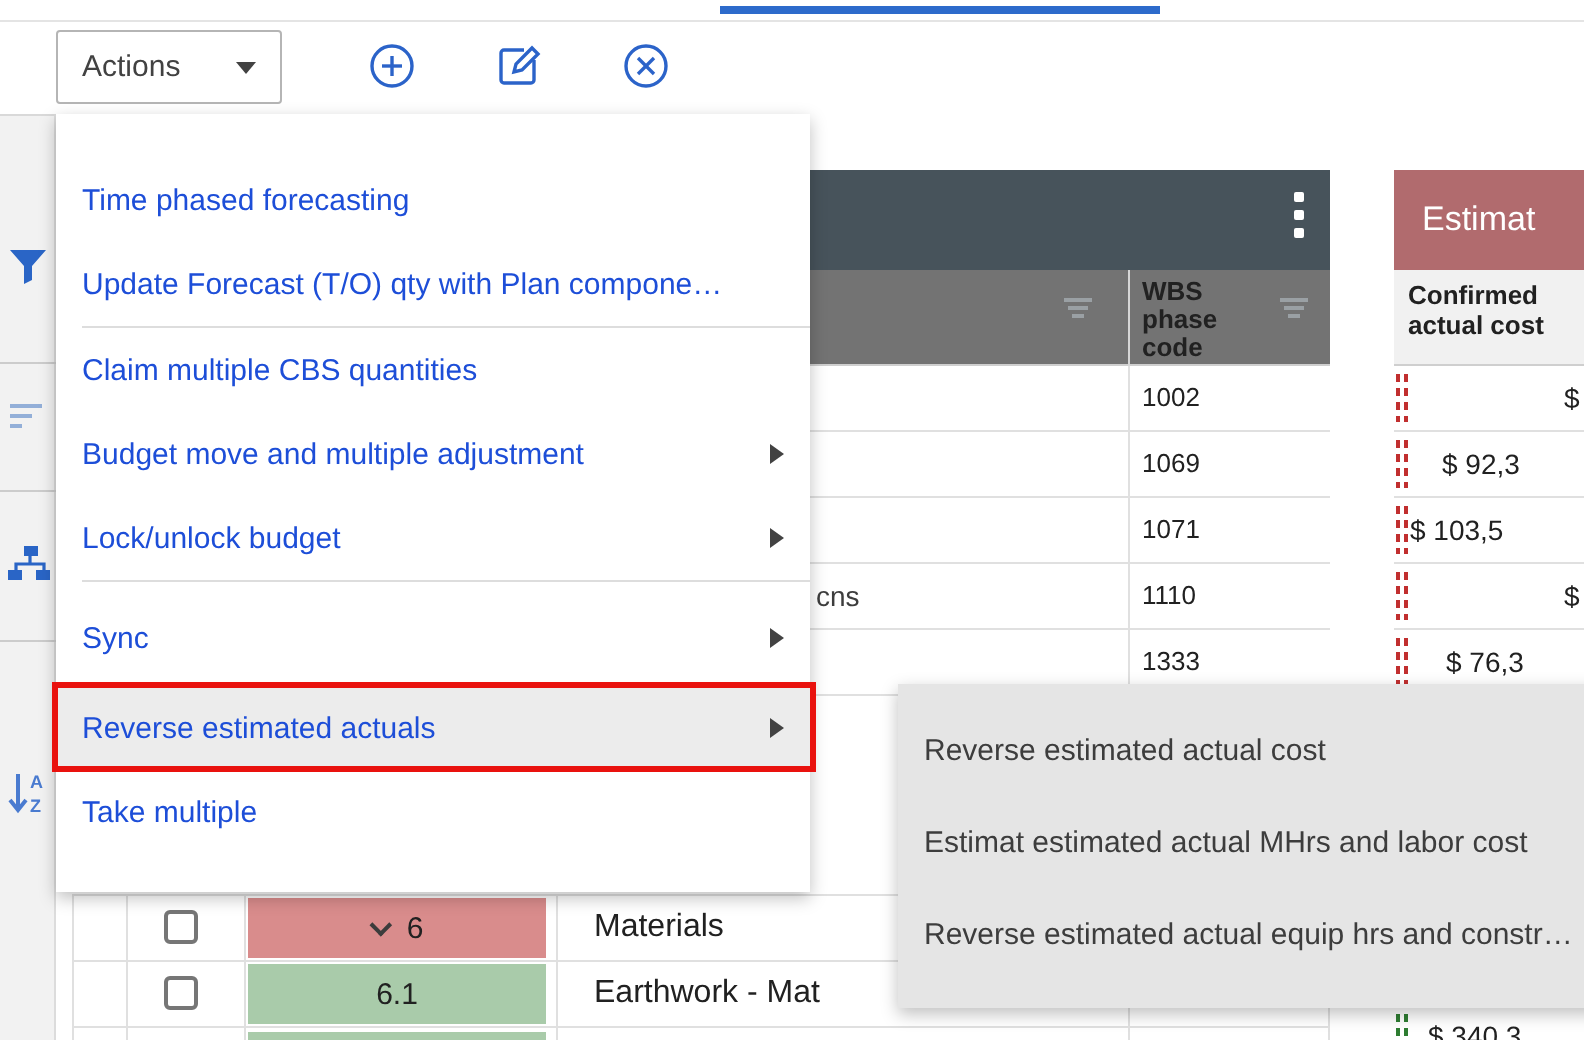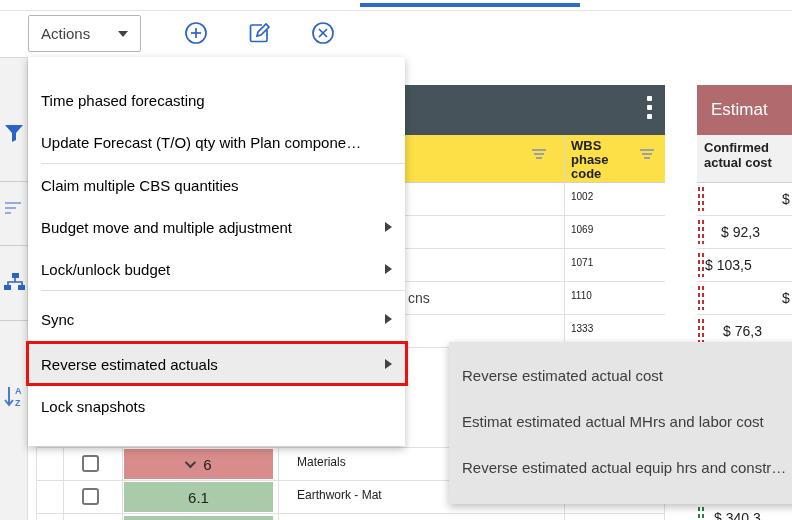--- a/index.html
+++ b/index.html
@@ -21,30 +21,30 @@
   
   .sidebar { left:0; top:57px; width:28px; height:463px; background:#f2f2f2;
              border-right:1px solid #dcdcdc; border-top:1px solid #d9d9d9; z-index:2; }
   .sb-sep { position:absolute; left:0; width:28px; height:1px; background:#cccccc; }
   .sb-icon { position:absolute; left:4px; cursor:pointer; }
 
   
   .dark-bar { left:404px; top:85px; width:261px; height:50px; background:#47535b; z-index:1; }
   .kebab { position:absolute; right:12px; top:11px; width:6px; cursor:pointer; }
   .kebab div { width:5px; height:5px; background:#fff; margin-bottom:4px; border-radius:1px; }
-  .colheads { left:404px; top:135px; width:261px; height:48px; background:#fde047;
+  .colheads { left:404px; top:135px; width:261px; height:48px; background:#737373;
               border-bottom:1px solid #cfcfcf; z-index:1; }
   .wbs-border { position:absolute; left:160px; top:0; width:1px; height:48px; background:#d6d6d6; }
   .wbs-head-txt { position:absolute; left:167px; top:4px; width:55px; font-size:13px;
                   font-weight:bold; line-height:14px; color:#212121; }
   .fil-icon { position:absolute; top:12px; cursor:pointer; }
   .rows-up { left:404px; top:183px; width:261px; z-index:1; }
   .row-up { position:relative; height:33px; border-bottom:1px solid #e0e0e0; background:#fff; }
   .row-up .vline { position:absolute; left:160px; top:0; width:1px; height:100%; background:#e0e0e0; }
-  .row-up .wbs { position:absolute; left:167px; top:8px; font-size:10px; }
+  .row-up .wbs { position:absolute; left:167px; top:8px; font-size:13px; }
   .row-up .descp { position:absolute; left:4px; top:8px; font-size:14px; color:#3d3d3d; }
 
   
   .est-head { left:697px; top:85px; width:95px; height:50px; background:#b16b6e; color:#fff;
               font-size:17px; font-weight:500; line-height:50px; padding-left:14px; z-index:1; }
   .est-colhead { left:697px; top:135px; width:95px; height:48px; background:#f1f1f1;
                  border-bottom:1px solid #cfcfcf; z-index:1; font-size:13px; font-weight:bold;
                  padding:5px 0 16px 7px; line-height:15px; }
   .cost-rows { left:697px; top:183px; width:95px; z-index:1; }
   .cost-row { position:relative; height:33px; border-bottom:1px solid #e0e0e0; background:#fff; }
@@ -71,27 +71,27 @@
   .bgrid .v { position:absolute; top:0; height:100%; width:1px; background:#e0e0e0; }
   .brow { position:absolute; left:0; width:629px; height:33px; border-bottom:1px solid #e0e0e0; }
   .cbx { position:absolute; left:46px; top:7px; width:17px; height:17px; border:2px solid #767676;
          border-radius:3px; background:#fff; cursor:pointer; }
   .codecell { position:absolute; left:88px; top:1px; width:149px; height:30px; display:flex;
               align-items:center; justify-content:center; font-size:15px; color:#212121; }
   .codecell.red { background:#d98c8c; } .codecell.green { background:#a9cbaa; }
   .chev { display:inline-block; width:8px; height:8px; border-right:2px solid #3c3c3c;
           border-bottom:2px solid #3c3c3c; transform:rotate(45deg) translateY(-2px);
           margin-right:10px; cursor:pointer; }
-  .bdesc { position:absolute; left:261px; top:7px; font-size:12px; color:#212121; white-space:nowrap; }
+  .bdesc { position:absolute; left:261px; top:7px; font-size:16px; color:#212121; white-space:nowrap; }
 
   
   .menu { left:28px; top:57px; width:377px; height:389px; background:#fff; z-index:20;
           box-shadow:0 3px 8px rgba(0,0,0,.25); padding-top:22px; }
   .mi { position:relative; height:42px; display:flex; align-items:center; padding-left:13px;
-        font-size:15px; color:#000000; cursor:pointer; }
+        font-size:15px; color:#1d4ed8; cursor:pointer; }
   .mi.hl { background:#ececec; }
   .mi .arr { position:absolute; right:13px; width:0; height:0; border-top:5px solid transparent;
              border-bottom:5px solid transparent; border-left:7px solid #424242; }
   .msep { height:1px; background:#dddddd; margin-left:13px; }
   .sp7 { height:7px; } .sp3 { height:3px; }
 
   
   .redbox { left:26px; top:341px; width:382px; height:45px; border:3px solid #e9120e; z-index:40;
             pointer-events:none; }
 
@@ -330,21 +330,21 @@
   <div class="mi">
     <span>Sync</span>
     <span class="arr"></span>
     </div>
   <div class="sp3"></div>
   <div class="mi hl">
     <span>Reverse estimated actuals</span>
     <span class="arr"></span>
     </div>
   <div class="mi">
-    <span>Lock snapshots</span>
+    <span>Take multiple</span>
     </div>
 </div>
 
 <div class="abs redbox"></div>
 
 <div class="abs submenu">
   <div class="smi">
     <span>Reverse estimated actual cost</span>
     </div>
   <div class="smi">

